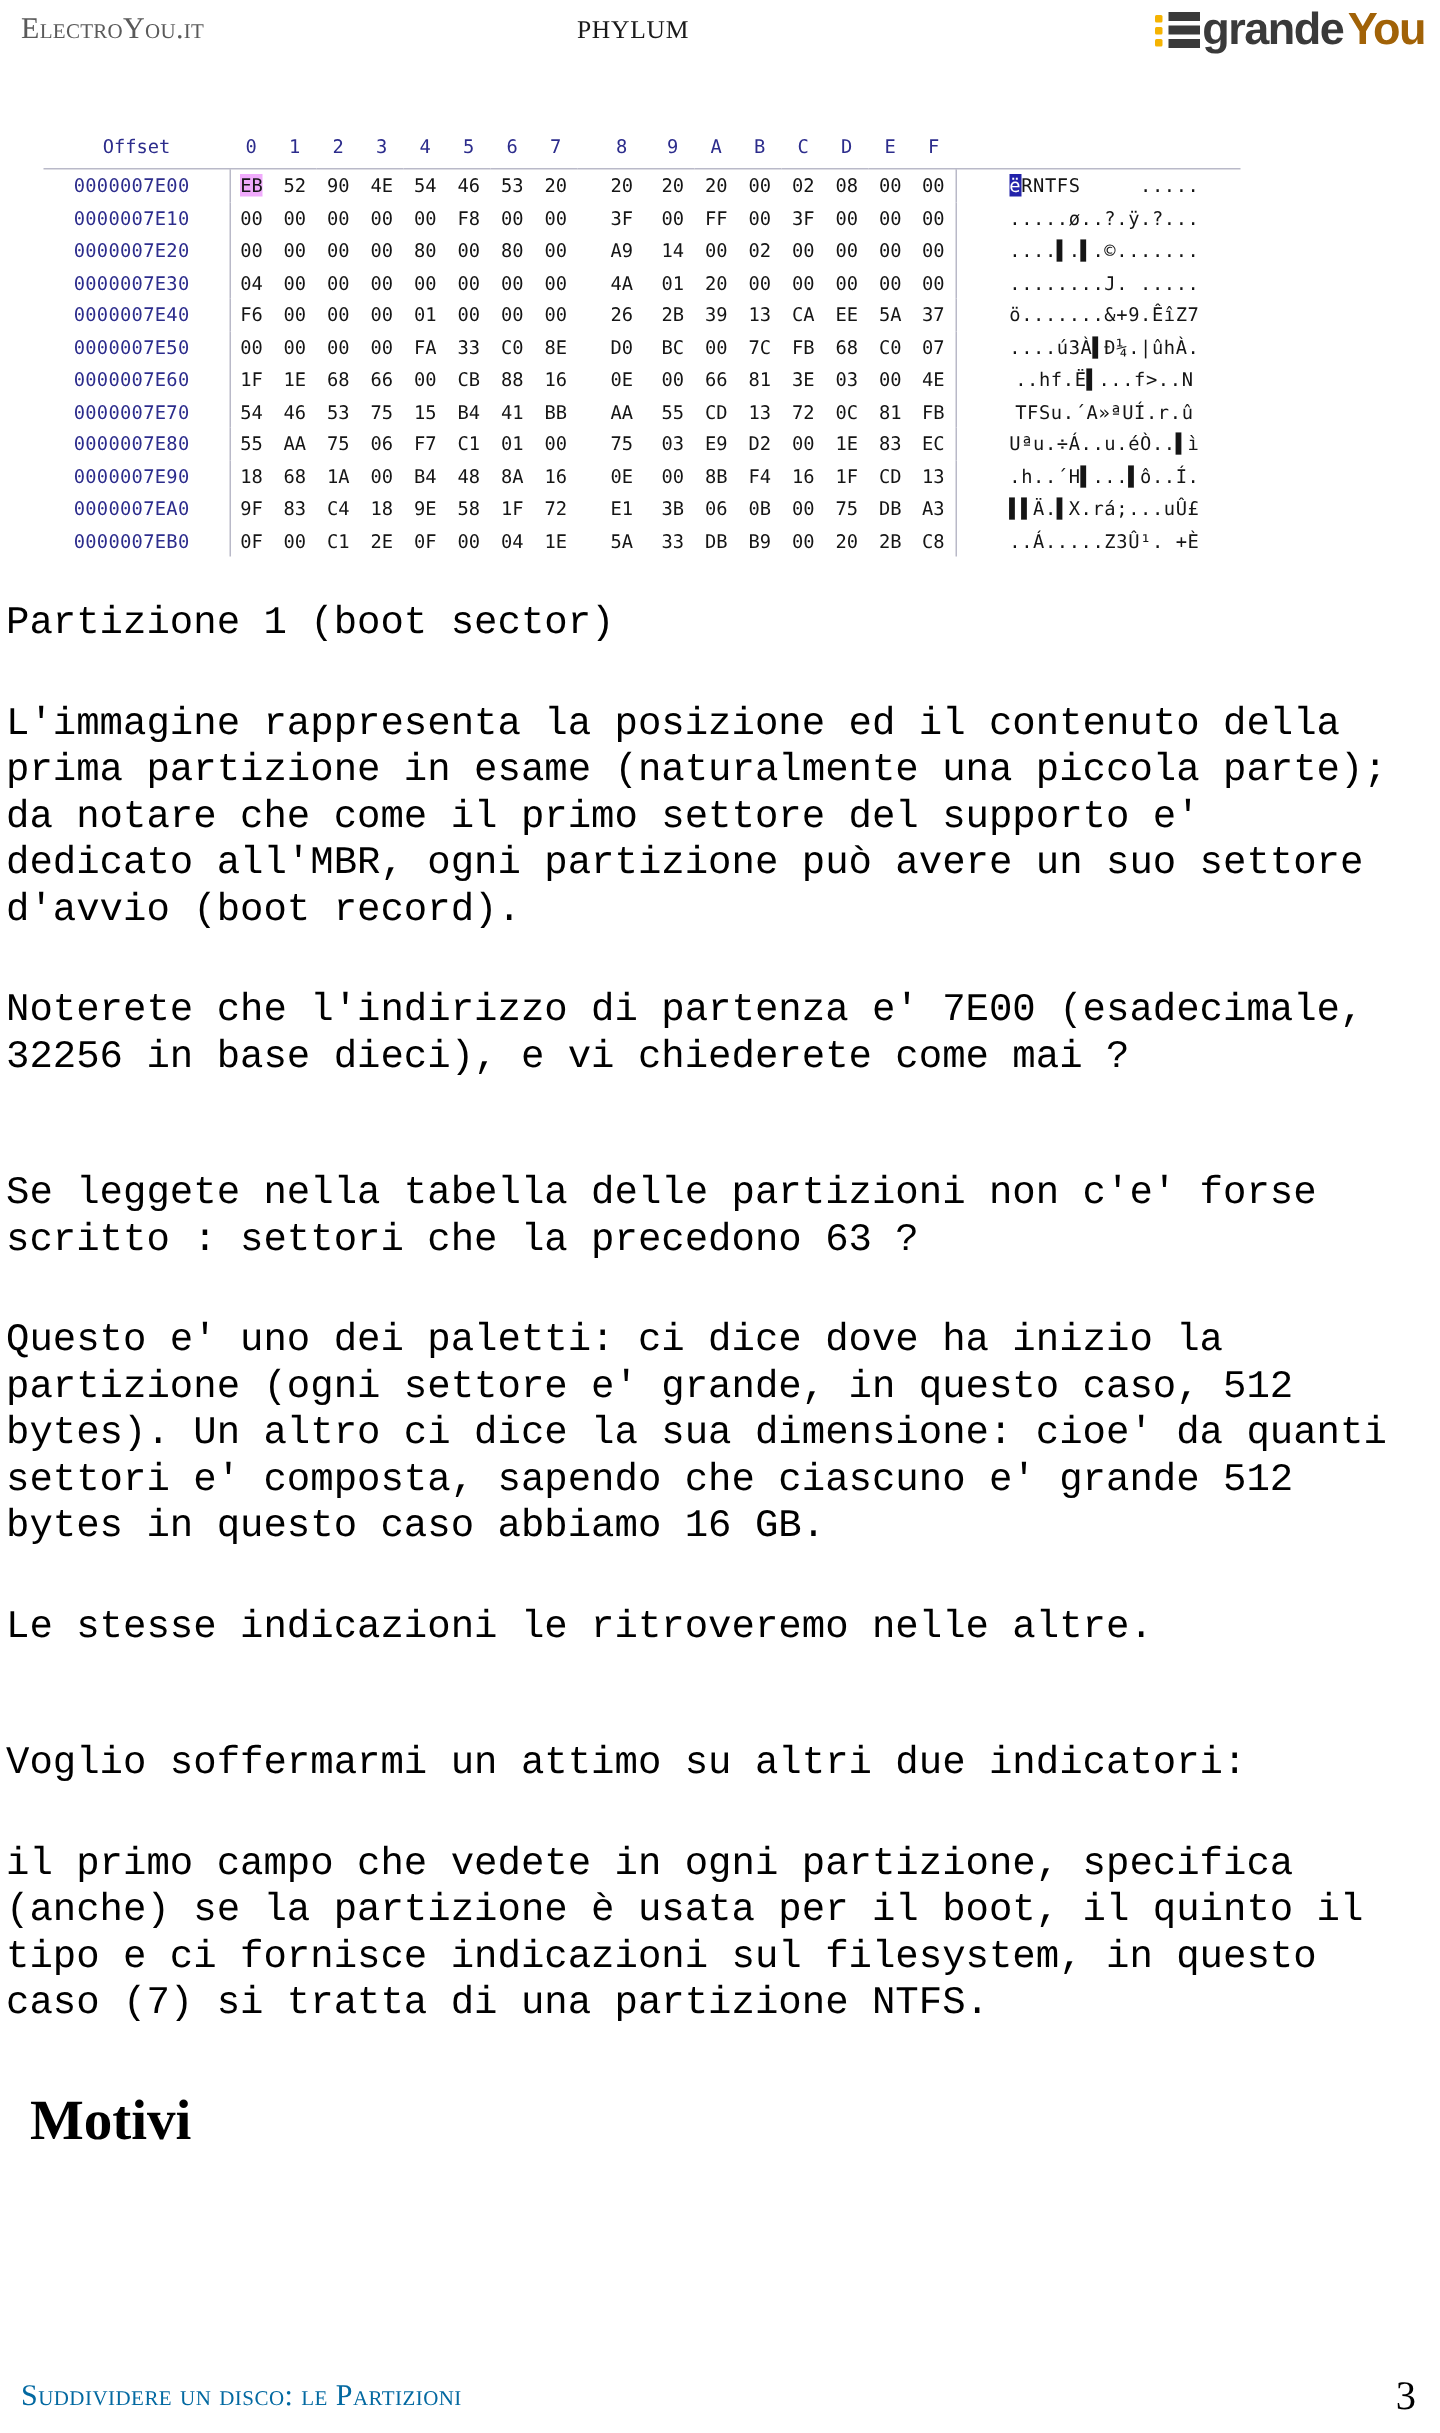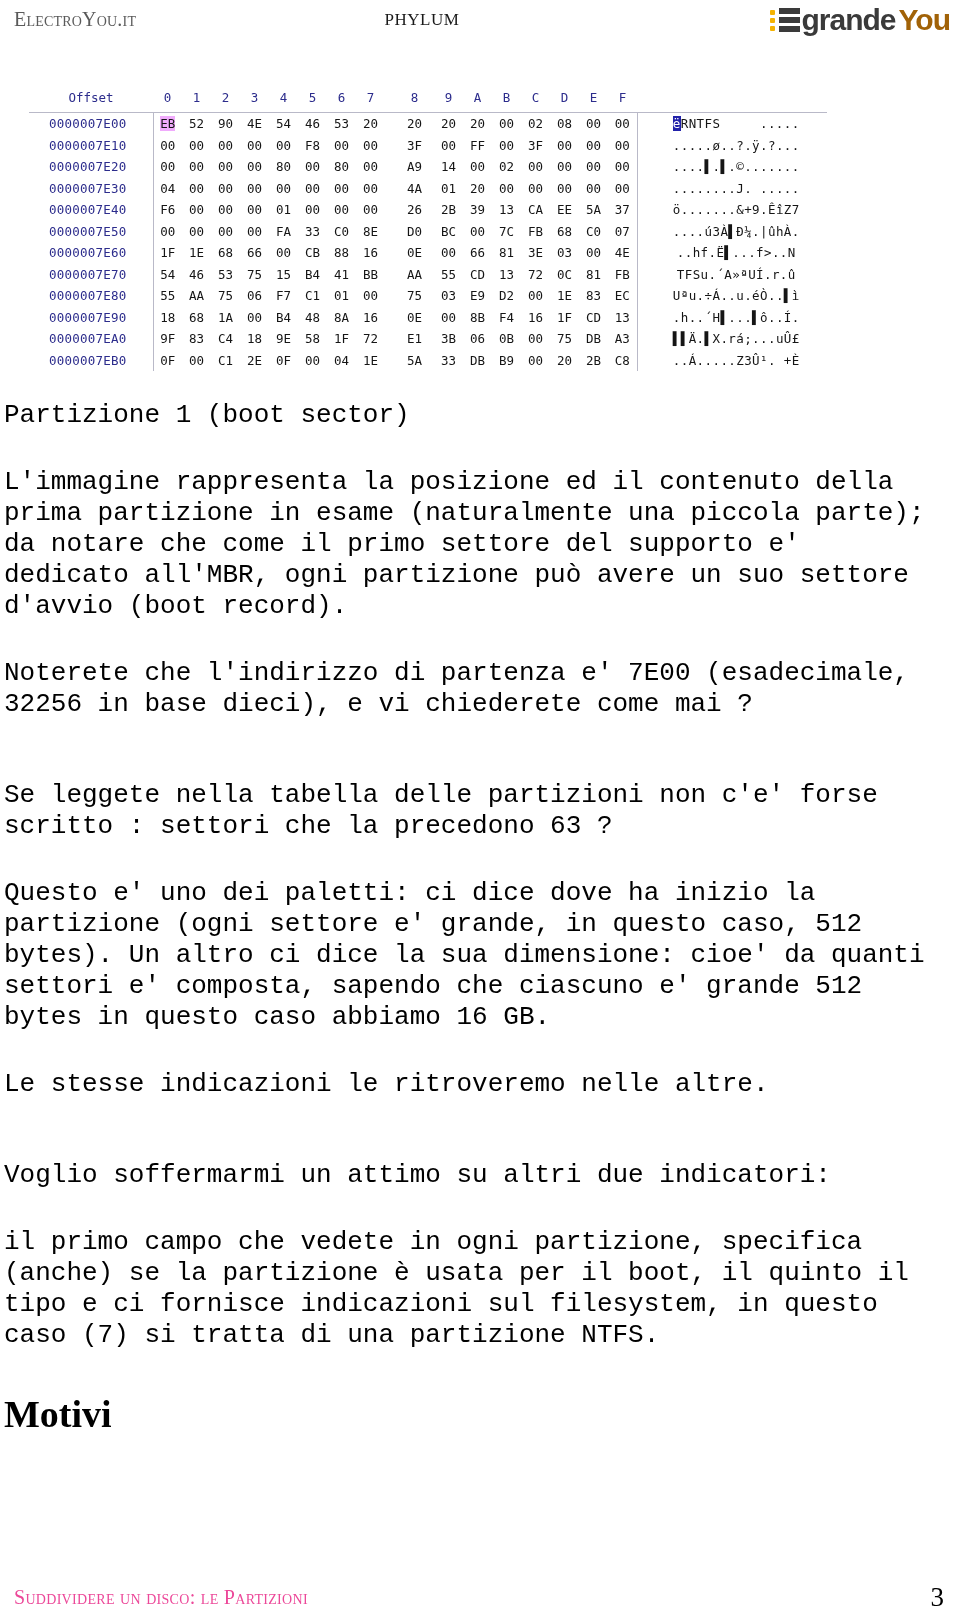--- a/index.html
+++ b/index.html
@@ -176,37 +176,37 @@
     margin: 0 0 0 0;
     text-align: left;
   }
   .para.mid-gap   { margin-bottom: 36px; }
   .para.big-gap   { margin-bottom: 60px; }
   h2.section-head {
     font-family: "Liberation Serif", serif;
     font-size: 38px;
     font-weight: bold;
     line-height: 42px;
-    margin: 42px 0 32px 0;
+    margin: 42px 0 32px 16px;
     color: #000000;
   }
 
   
   #page-footer {
     position: absolute;
     left: 0; bottom: 8px;
     width: 960px;
     height: 30px;
   }
   #footer-caption {
     position: absolute;
     left: 14px; top: 2px;
     font-family: "Liberation Serif", serif;
     font-size: 20px;
-    color: #ec4899;
+    color: #0369a1;
     font-variant: small-caps;
     letter-spacing: 0.3px;
     white-space: nowrap;
   }
   #footer-pagenum {
     position: absolute;
     right: 16px; top: -2px;
     font-family: "Liberation Serif", serif;
     font-size: 27px;
     color: #000000;

